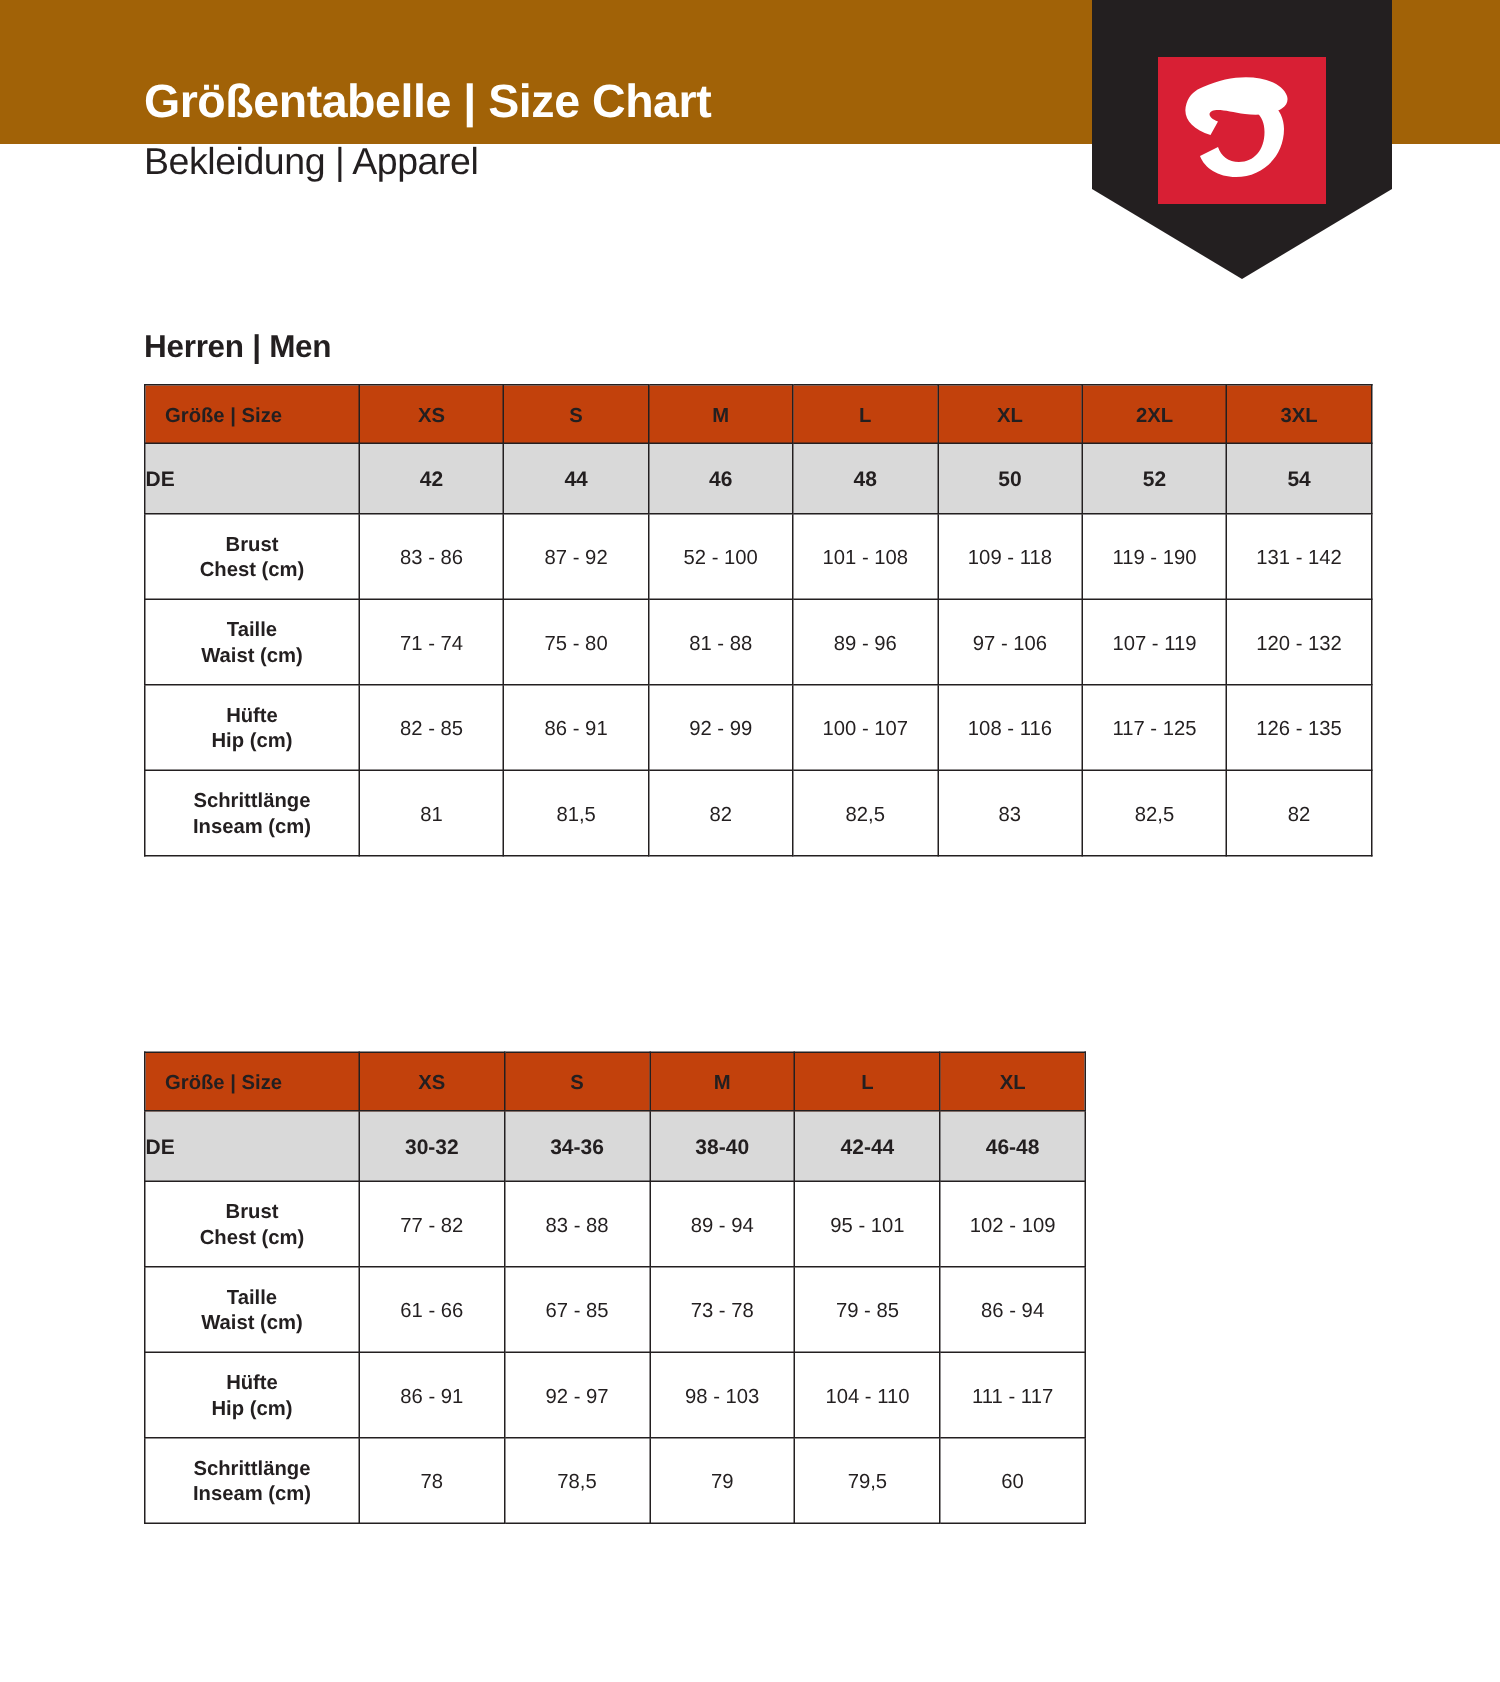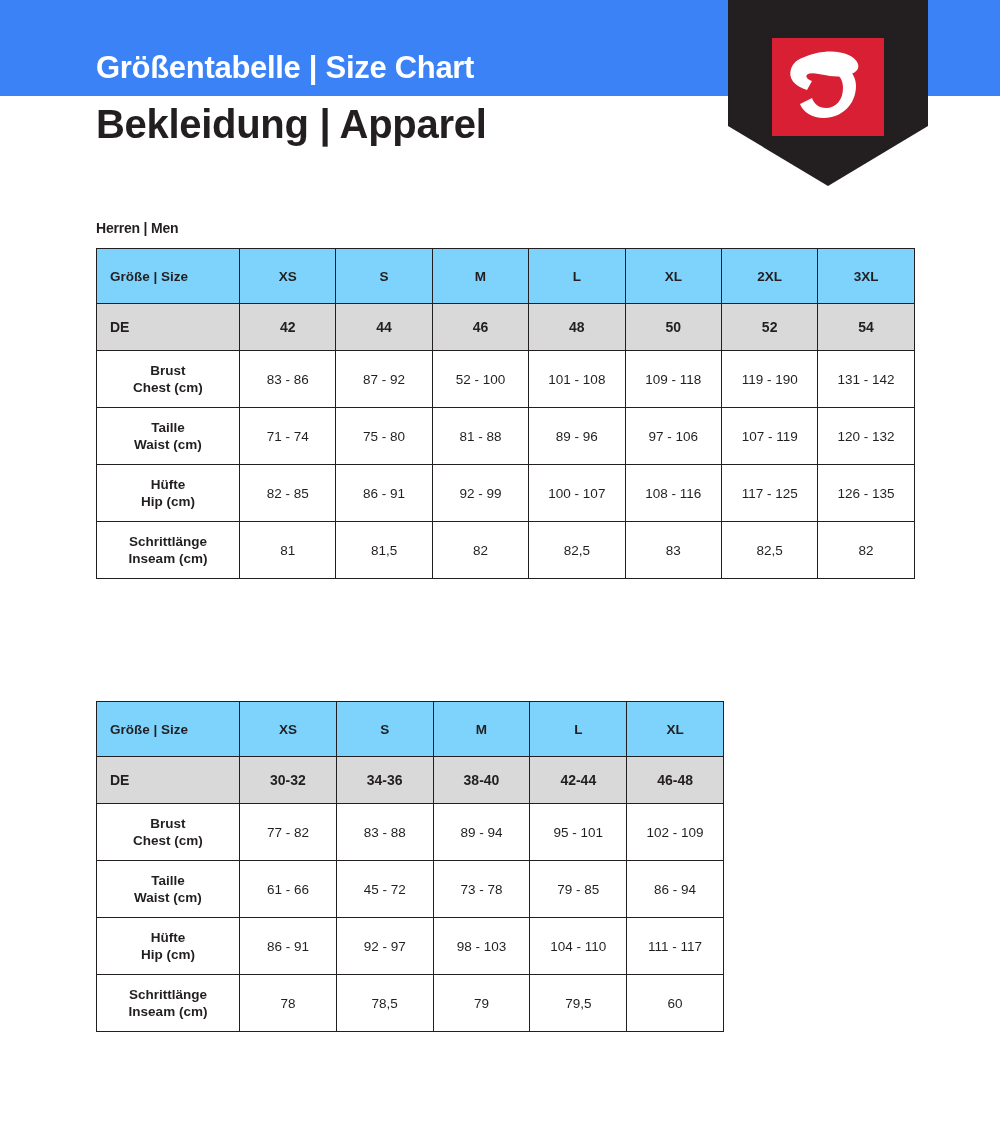--- a/index.html
+++ b/index.html
@@ -14,44 +14,43 @@
     font-family: "Liberation Sans", sans-serif;
     position: relative;
     overflow: hidden;
   }
 
   
   .header {
     position: relative;
     width: 1000px;
     height: 96px;
-    background: #3b82f6;
+    background: #a16207;
   }
   .header-titles {
     position: absolute;
     left: 96px;
     top: 48px;
     color: #ffffff;
   }
   .title-main {
     font-size: 31px;
     font-weight: bold;
     line-height: 40px;
     letter-spacing: -0.3px;
     color: #ffffff;
     white-space: nowrap;
   }
   .title-sub {
-    font-size: 40px;
-    font-weight: bold;
+    font-size: 25px;
+    font-weight: normal;
     line-height: 40px;
     letter-spacing: -0.3px;
     color: #231f20;
     white-space: nowrap;
-    margin-top: 16px;
   }
 
   
   .logo-banner {
     position: absolute;
     left: 728px;
     top: 0;
     width: 200px;
     height: 186px;
     pointer-events: none;
@@ -82,21 +81,21 @@
   }
   .section {
     position: absolute;
     left: 96px;
     width: 818px;
   }
   .section-men { top: 124px; }
   .section-women { top: 605px; }
 
   .section-title {
-    font-size: 14px;
+    font-size: 21px;
     font-weight: bold;
     color: #231f20;
     margin-bottom: 12px;
     letter-spacing: -0.2px;
   }
 
   table.size-table {
     border-collapse: collapse;
     table-layout: fixed;
   }
@@ -107,41 +106,40 @@
   table.size-table td {
     border: 1px solid #231f20;
     font-size: 13.5px;
     color: #231f20;
     text-align: center;
     vertical-align: middle;
     padding: 0;
   }
   
   thead tr th {
-    background: #7dd3fc;
+    background: #c2410c;
     color: #ffffff;
     font-weight: bold;
-    height: 55px;
+    height: 39px;
     border-color: #d3102b;
     font-size: 14px;
   }
   thead tr th.label-col {
     text-align: left;
     padding-left: 13px;
   }
   
   tr.row-de td {
     background: #d9d9d9;
     font-weight: bold;
     height: 47px;
     font-size: 14px;
   }
   tr.row-de td.label-col {
     text-align: left;
-    padding-left: 13px;
   }
   
   tbody tr.row-measure td {
     height: 57px;
     background: #ffffff;
     font-size: 13.5px;
   }
   td.label-col {
     text-align: left;
     padding-left: 13px;
@@ -332,21 +330,21 @@
           <td>95 - 101</td>
           <td>102 - 109</td>
         </tr>
 
         <tr class="row-measure">
           <td class="label-col">
             <span class="label-line">Taille</span>
             <span class="label-line">Waist (cm)</span>
           </td>
           <td>61 - 66</td>
-          <td>45 - 72</td>
+          <td>67 - 85</td>
           <td>73 - 78</td>
           <td>79 - 85</td>
           <td>86 - 94</td>
         </tr>
 
         <tr class="row-measure">
           <td class="label-col">
             <span class="label-line">Hüfte</span>
             <span class="label-line">Hip (cm)</span>
           </td>

